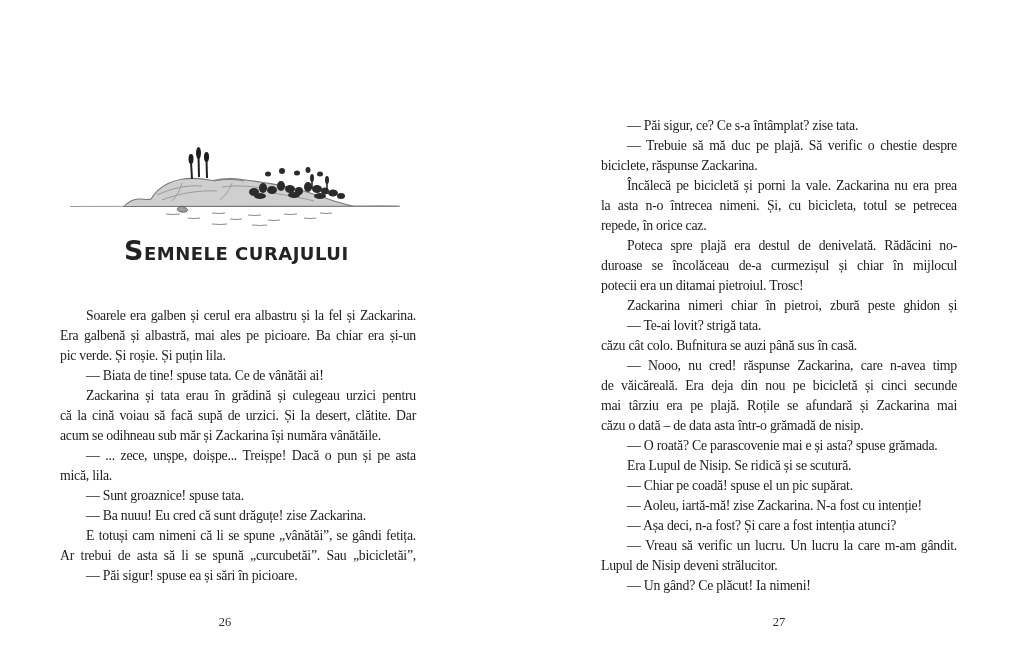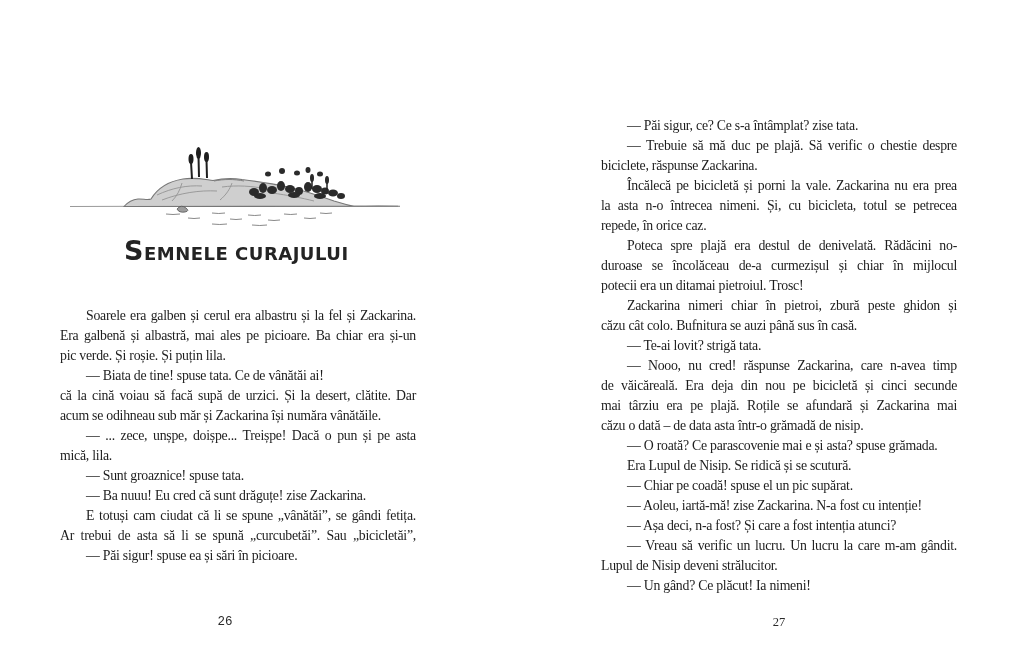--- a/index.html
+++ b/index.html
@@ -30,21 +30,21 @@
     font-size:13.8px; line-height:20px; letter-spacing:-0.25px;
     text-align:justify; text-align-last:justify;
   }
   .line.first { padding-left:26px; }
   .line.last  { text-align-last:left; }
 
   .pagenum {
     position:absolute; top:575px; left:0; width:356px;
     text-align:center; font-size:12.5px; color:#2a2a2a;
   }
-  .col.left .pagenum { width:330px;font-family:Liberation Mono, monospace; }
+  .col.left .pagenum { width:330px; }
 </style>
 </head>
 <body>
 
 <div class="canvas">
 
   <div class="col left">
 
     <svg class="illo" width="344" height="88" viewBox="0 0 344 88">
 
@@ -103,48 +103,49 @@
       <path d="M115,66 q4,-5 9,-1 q4,3 -1,4 q-6,1 -8,-3" fill="#9d9d9d" stroke="#555555" stroke-width="0.8"></path>
     </svg>
 
     <h1 class="chapter-title">Semnele curajului</h1>
 
     <div class="body-text">
         <div class="line first">Soarele era galben și cerul era albastru și la fel și Zackarina.</div>
         <div class="line">Era galbenă și albastră, mai ales pe picioare. Ba chiar era și-un</div>
         <div class="line last">pic verde. Și roșie. Și puțin lila.</div>
         <div class="line first last">— Biata de tine! spuse tata. Ce de vânătăi ai!</div>
+        <div class="line first">Zackarina și tata erau în grădină și culegeau urzici pentru</div>
         <div class="line">că la cină voiau să facă supă de urzici. Și la desert, clătite. Dar</div>
         <div class="line last">acum se odihneau sub măr și Zackarina își număra vânătăile.</div>
         <div class="line first">— ... zece, unșpe, doișpe... Treișpe! Dacă o pun și pe asta</div>
         <div class="line last">mică, lila.</div>
         <div class="line first last">— Sunt groaznice! spuse tata.</div>
         <div class="line first last">— Ba nuuu! Eu cred că sunt drăguțe! zise Zackarina.</div>
-        <div class="line first">E totuși cam ciudat că li se spune „vânătăi”, se gândi fetița.</div>
+        <div class="line first">E totuși cam nimeni că li se spune „vânătăi”, se gândi fetița.</div>
         <div class="line">Ar trebui de asta să li se spună „curcubetăi”. Sau „bicicletăi”,</div>
         <div class="line first last">— Păi sigur! spuse ea și sări în picioare.</div>
       </div>
 
     <div class="pagenum">26</div>
   </div>
 
   <div class="col right">
     <div class="body-text">
         <div class="line first last">— Păi sigur, ce? Ce s-a întâmplat? zise tata.</div>
         <div class="line first">— Trebuie să mă duc pe plajă. Să verific o chestie despre</div>
         <div class="line last">biciclete, răspunse Zackarina.</div>
         <div class="line first">Încălecă pe bicicletă și porni la vale. Zackarina nu era prea</div>
         <div class="line">la asta n-o întrecea nimeni. Și, cu bicicleta, totul se petrecea</div>
         <div class="line last">repede, în orice caz.</div>
         <div class="line first">Poteca spre plajă era destul de denivelată. Rădăcini no-</div>
         <div class="line">duroase se încolăceau de-a curmezișul și chiar în mijlocul</div>
         <div class="line last">potecii era un ditamai pietroiul. Trosc!</div>
         <div class="line first">Zackarina nimeri chiar în pietroi, zbură peste ghidon și</div>
+        <div class="line first last">— Te-ai lovit? strigă tata.</div>
         <div class="line last">căzu cât colo. Bufnitura se auzi până sus în casă.</div>
-        <div class="line first last">— Te-ai lovit? strigă tata.</div>
         <div class="line first">— Nooo, nu cred! răspunse Zackarina, care n-avea timp</div>
         <div class="line">de văicăreală. Era deja din nou pe bicicletă și cinci secunde</div>
         <div class="line">mai târziu era pe plajă. Roțile se afundară și Zackarina mai</div>
         <div class="line last">căzu o dată – de data asta într-o grămadă de nisip.</div>
         <div class="line first last">— O roată? Ce parascovenie mai e și asta? spuse grămada.</div>
         <div class="line first last">Era Lupul de Nisip. Se ridică și se scutură.</div>
         <div class="line first last">— Chiar pe coadă! spuse el un pic supărat.</div>
         <div class="line first last">— Aoleu, iartă-mă! zise Zackarina. N-a fost cu intenție!</div>
         <div class="line first last">— Așa deci, n-a fost? Și care a fost intenția atunci?</div>
         <div class="line first">— Vreau să verific un lucru. Un lucru la care m-am gândit.</div>

